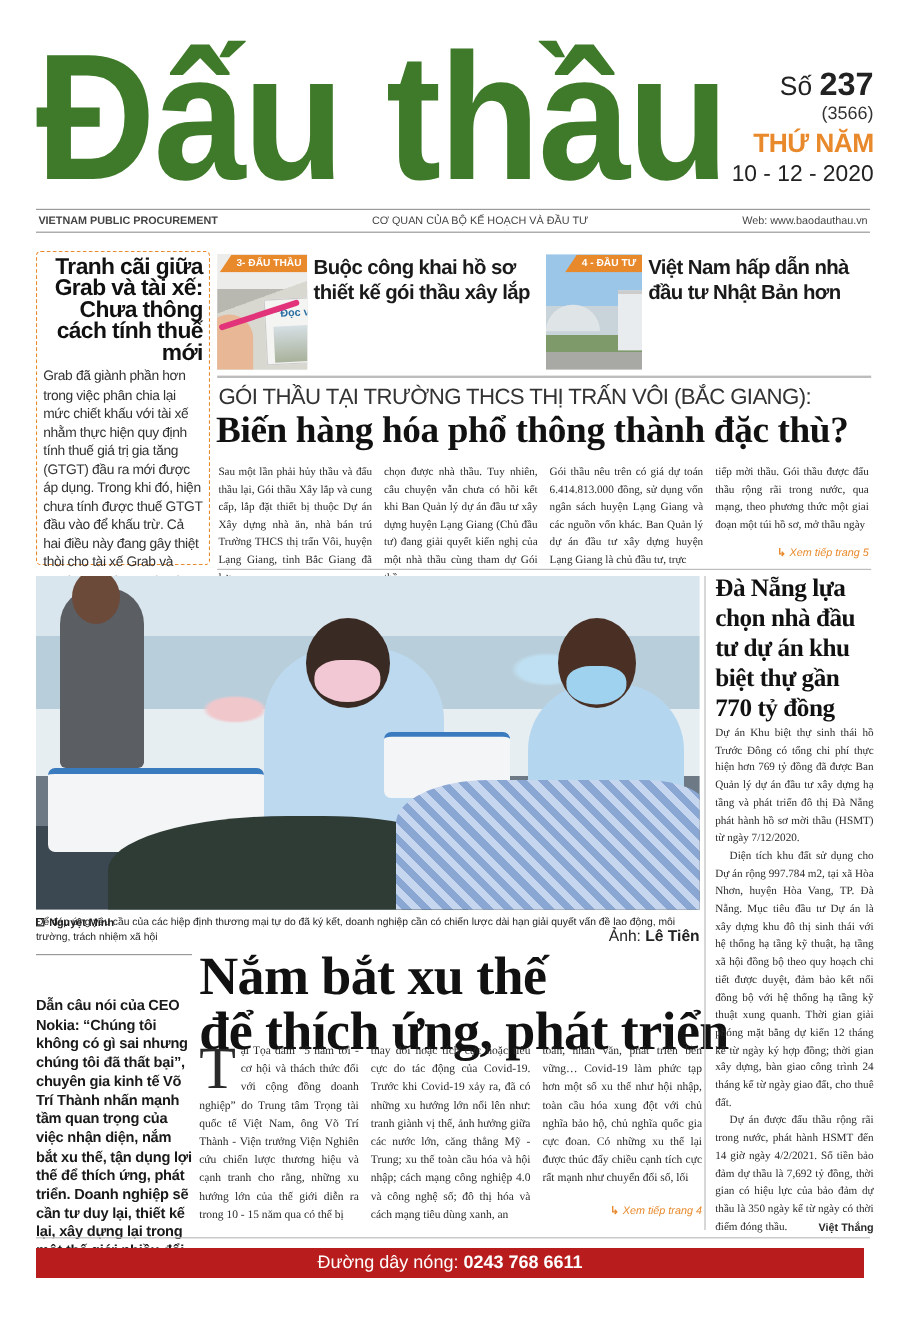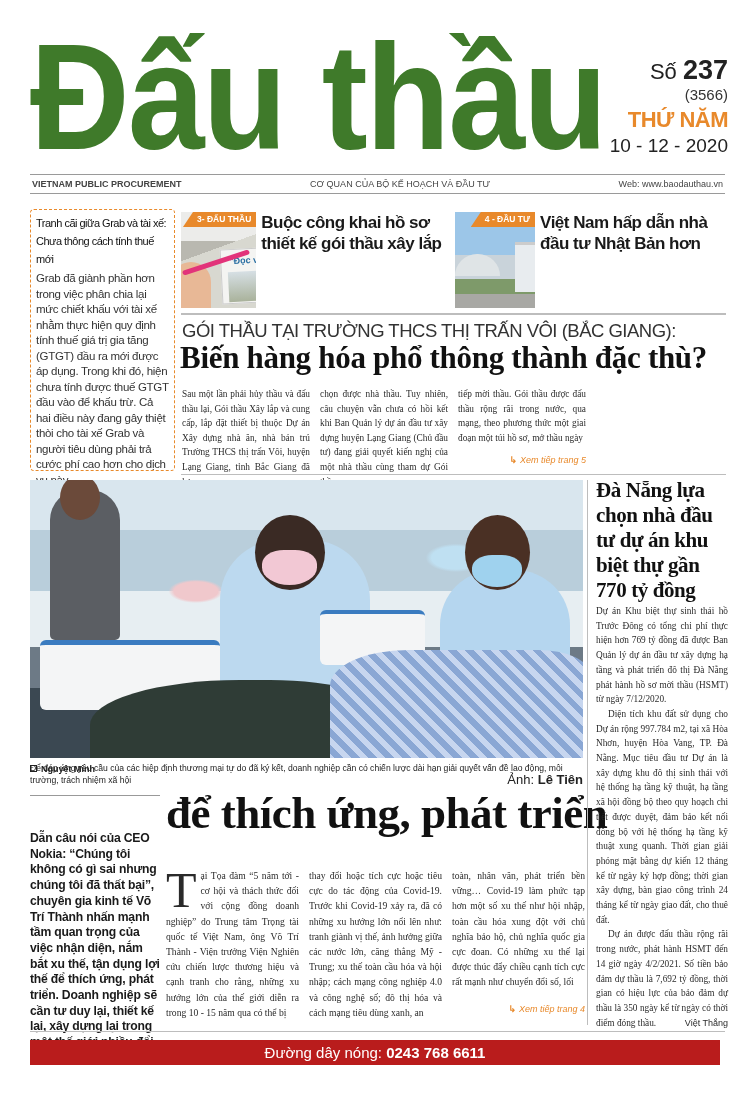--- a/index.html
+++ b/index.html
@@ -30,22 +30,22 @@
     display: flex; justify-content: space-between; align-items: center; padding: 0 2px;
   }
   .tagline-bar span:nth-child(2), .tagline-bar span:nth-child(3) { font-weight: normal; }
 
   
   .teaser-box {
     left: 30px; top: 209px; width: 145px; height: 262px;
     border: 1.5px dashed #e8892b; border-radius: 4px; padding: 4px 5px;
   }
   .teaser-box h3 {
-    font-family: "Liberation Sans", sans-serif; font-weight: normal; font-size: 11px; line-height: 18px;
-    color: #111; letter-spacing: -0.5px;
+    font-family: "Liberation Sans", sans-serif; font-weight: bold; font-size: 19px; line-height: 18px;
+    color: #111; letter-spacing: -0.5px; text-align: right;
   }
   .teaser-box p {
     font-family: "Liberation Sans", sans-serif; font-size: 11.5px; line-height: 15.5px; color: #333; margin-top: 3px;
     letter-spacing: -0.3px;
   }
   .see-more {
     font-family: "Liberation Sans", sans-serif; font-style: italic; font-size: 9px; color: #e8892b; text-align: right;
   }
   .see-more .arrow { color: #e8892b; font-style: normal; font-weight: bold; margin-right: 3px; }
 
@@ -139,21 +139,21 @@
   .dropcap { float: left; font-size: 50px; line-height: 40px; margin: 2px 4px 0 0; font-weight: normal; }
 
   
   .vdivider { left: 587px; top: 480px; width: 1px; height: 545px; background: #bdbdbd; }
   .side-title {
     left: 596px; top: 478px; width: 135px; font-family: "Liberation Serif", serif; font-weight: bold; font-size: 21px; line-height: 25px; color: #111; letter-spacing: -0.4px;
   }
   .side-body { left: 596px; top: 604px; width: 132px; }
   .side-body p { font-size: 9.3px; line-height: 14.7px; text-align: justify; color: #2a2a2a; }
   .side-body p + p { text-indent: 12px; }
-  .side-author { font-family: "Liberation Sans", sans-serif; font-weight: normal; font-size: 9px; float: right; }
+  .side-author { font-family: "Liberation Sans", sans-serif; font-weight: bold; font-size: 9px; float: right; }
 
   
   .hotline {
     left: 30px; top: 1040px; width: 690px; height: 25px; background: #b91c1c;
     color: #fff; font-family: "Liberation Sans", sans-serif; font-size: 15px; text-align: center; line-height: 25px;
   }
   .hotline b { font-weight: bold; font-size: 15px; }
 </style>
 </head>
 <body>
@@ -207,20 +207,23 @@
 
 <div class="abs lead-kicker">GÓI THẦU TẠI TRƯỜNG THCS THỊ TRẤN VÔI (BẮC GIANG):</div>
 <div class="abs lead-title">Biến hàng hóa phổ thông thành đặc thù?</div>
 
 <div class="abs cols lead-cols">
   <div class="col">
       <p>Sau một lần phải hủy thầu và đấu thầu lại, Gói thầu Xây lắp và cung cấp, lắp đặt thiết bị thuộc Dự án Xây dựng nhà ăn, nhà bán trú Trường THCS thị trấn Vôi, huyện Lạng Giang, tỉnh Bắc Giang đã lựa</p>
     </div>
   <div class="col">
       <p>chọn được nhà thầu. Tuy nhiên, câu chuyện vẫn chưa có hồi kết khi Ban Quản lý dự án đầu tư xây dựng huyện Lạng Giang (Chủ đầu tư) đang giải quyết kiến nghị của một nhà thầu cùng tham dự Gói thầu.</p>
+    </div>
+  <div class="col">
+      <p>Gói thầu nêu trên có giá dự toán 6.414.813.000 đồng, sử dụng vốn ngân sách huyện Lạng Giang và các nguồn vốn khác. Ban Quản lý dự án đầu tư xây dựng huyện Lạng Giang là chủ đầu tư, trực</p>
     </div>
   <div class="col">
     <p>tiếp mời thầu. Gói thầu được đấu thầu rộng rãi trong nước, qua mạng, theo phương thức một giai đoạn một túi hồ sơ, mở thầu ngày</p>
     <div class="see-more" style="margin-top:10px;"><span class="arrow">↳</span><span>Xem tiếp trang 5</span></div>
   </div>
 </div>
 
 <div class="abs rule" style="left:181px; top:474px; width:545px; height:1px;"></div>
 
 <div class="abs photo">
@@ -240,20 +243,21 @@
 
 <div class="abs caption">
   <span>Để đáp ứng yêu cầu của các hiệp định thương mại tự do đã ký kết, doanh nghiệp cần có chiến lược dài hạn giải quyết vấn đề lao động, môi trường, trách nhiệm xã hội</span>
   <span class="credit"><span>Ảnh:</span> <b>Lê Tiên</b></span>
 </div>
 
 <div class="abs byline"><span class="box"></span><span>Nguyệt Minh</span></div>
 <div class="abs sapo">Dẫn câu nói của CEO Nokia: “Chúng tôi không có gì sai nhưng chúng tôi đã thất bại”, chuyên gia kinh tế Võ Trí Thành nhấn mạnh tầm quan trọng của việc nhận diện, nắm bắt xu thế, tận dụng lợi thế để thích ứng, phát triển. Doanh nghiệp sẽ cần tư duy lại, thiết kế lại, xây dựng lại trong một thế giới nhiều đổi thay.</div>
 
 <div class="abs main-title">
+  <div>Nắm bắt xu thế</div>
   <div>để thích ứng, phát triển</div>
 </div>
 
 <div class="abs cols main-cols">
   <div class="col">
     <p><span class="dropcap">T</span><span>ại Tọa đàm “5 năm tới - cơ hội và thách thức đối với cộng đồng doanh nghiệp” do Trung tâm Trọng tài quốc tế Việt Nam, ông Võ Trí Thành - Viện trưởng Viện Nghiên cứu chiến lược thương hiệu và cạnh tranh cho rằng, những xu hướng lớn của thế giới diễn ra trong 10 - 15 năm qua có thể bị</span></p>
   </div>
   <div class="col">
       <p>thay đổi hoặc tích cực hoặc tiêu cực do tác động của Covid-19. Trước khi Covid-19 xảy ra, đã có những xu hướng lớn nổi lên như: tranh giành vị thế, ảnh hưởng giữa các nước lớn, căng thẳng Mỹ - Trung; xu thế toàn cầu hóa và hội nhập; cách mạng công nghiệp 4.0 và công nghệ số; đô thị hóa và cách mạng tiêu dùng xanh, an</p>
     </div>

